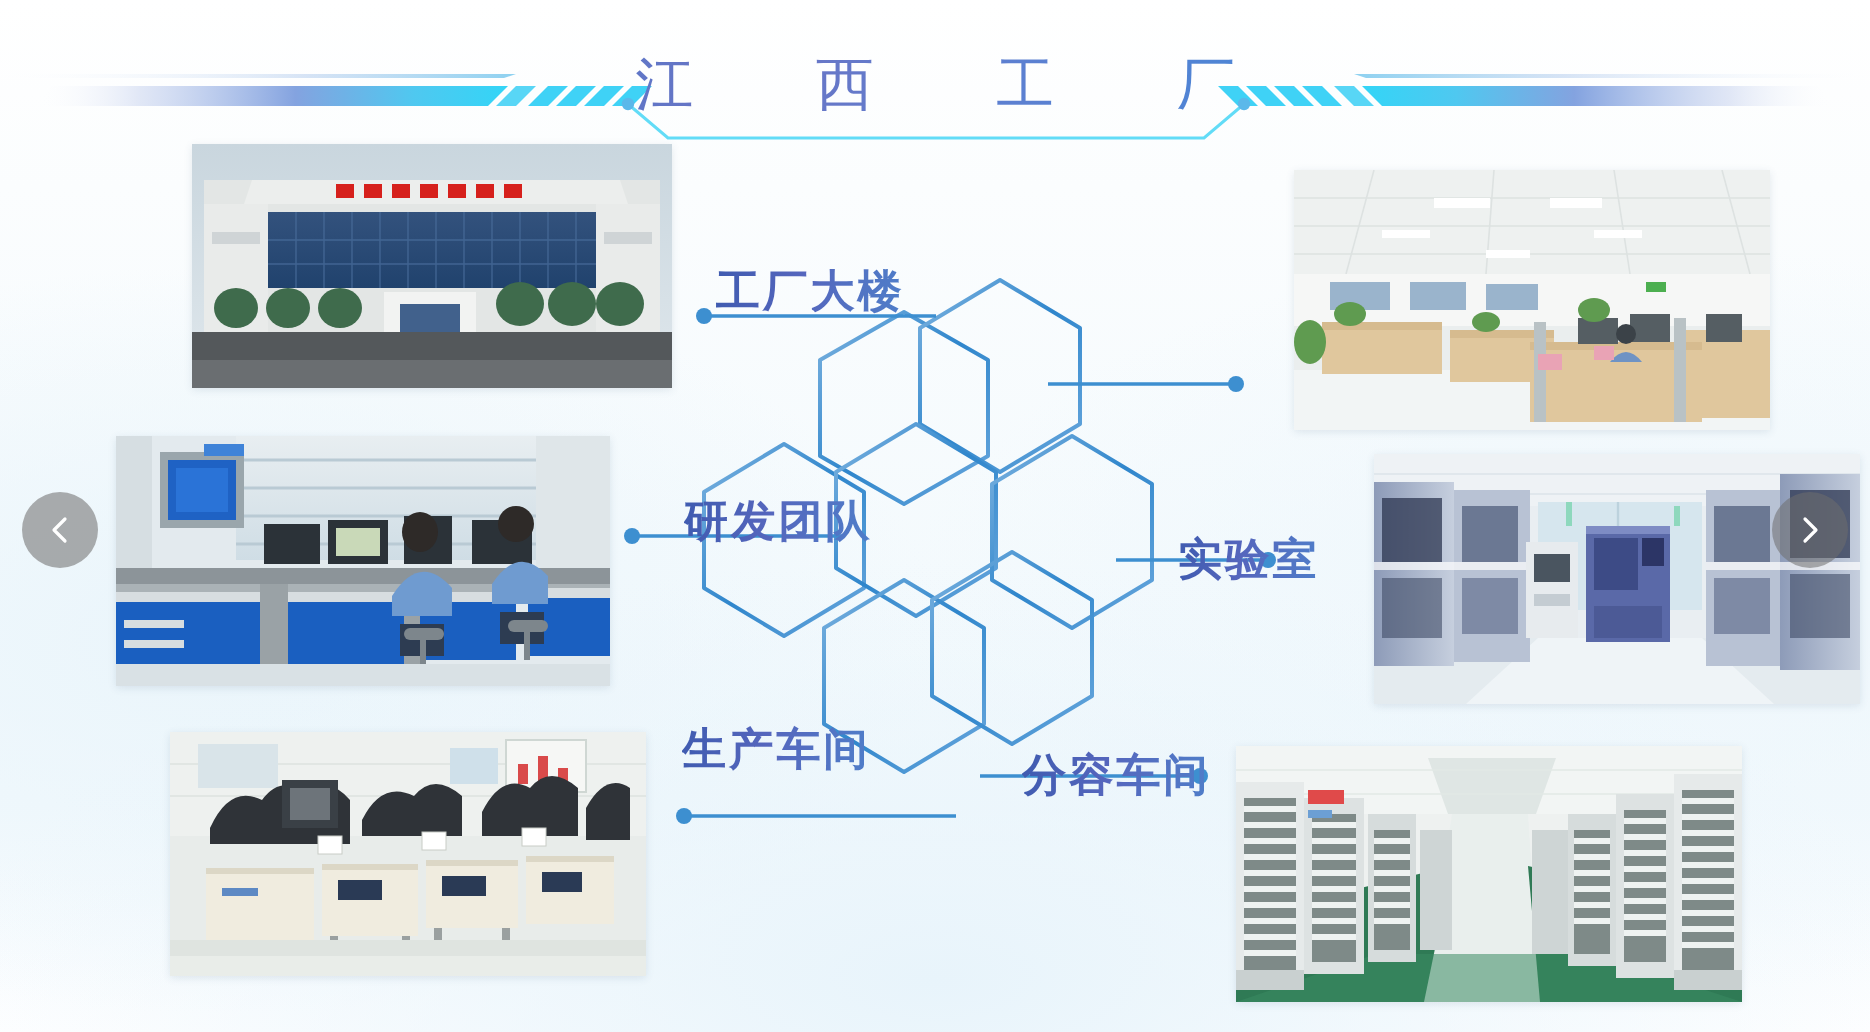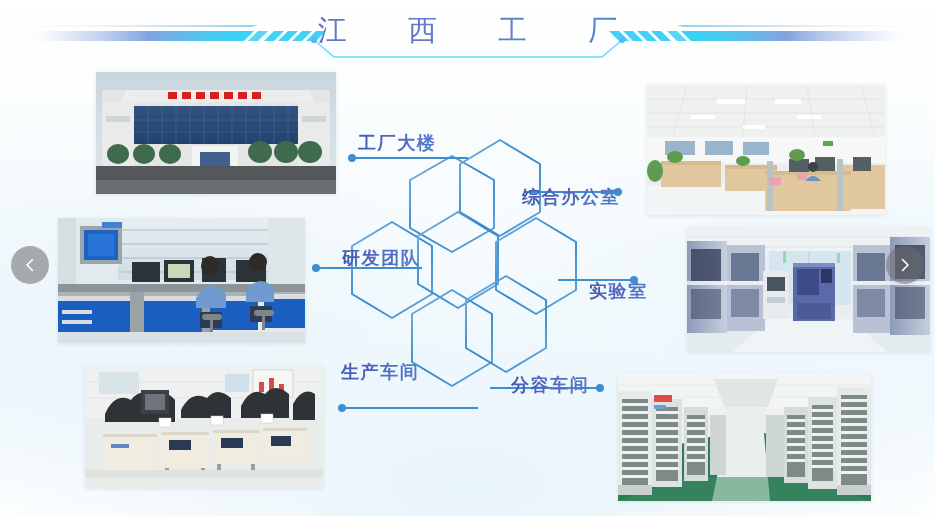--- a/index.html
+++ b/index.html
@@ -17,21 +17,21 @@
     background:
       radial-gradient(ellipse 700px 300px at 50% 95%, #e8f4fb 0%, rgba(240,249,253,0) 70%),
       radial-gradient(ellipse 500px 260px at 12% 62%, #eaf5fb 0%, rgba(240,249,253,0) 72%),
       radial-gradient(ellipse 520px 260px at 88% 60%, #eef7fc 0%, rgba(240,249,253,0) 72%),
       linear-gradient(180deg,#ffffff 0%, #fbfdfe 18%, #f4fafd 55%, #f2f9fd 78%, #fdfeff 100%);
     overflow:hidden;
   }
 
   
   #header {
-    position:absolute; left:0; top:0; width:935px; height:72px;
+    position:absolute; left:0; top:12px; width:935px; height:72px;
   }
   .banner { position:absolute; top:0; height:72px; width:330px; }
   .banner.left  { left:-4px; }
   .banner.right { right:-4px; }
 
   .title-wrap {
     position:absolute; left:0; right:0; top:10px;
     text-align:center;
     pointer-events:none;
   }
@@ -84,33 +84,33 @@
 
   
   #diagram {
     position:absolute; left:300px; top:118px; width:340px; height:300px;
   }
   #diagram svg { display:block; }
 
   .dlabel {
     position:absolute;
     font-family:"DejaVu Serif","Liberation Serif",serif;
-    font-size:18px;
+    font-size:22px;
     font-weight:700;
     letter-spacing:1.6px;
     white-space:nowrap;
     background:linear-gradient(95deg,#3f5bb0 0%, #5566bd 45%, #4f7ec9 100%);
     -webkit-background-clip:text;
     background-clip:text;
     color:transparent;
   }
   #label-factory-building { left:358px; top:131px; }
   #label-office           { left:522px; top:185px; }
   #label-rd-team          { left:306px; top:246px;margin-left:36px; }
-  #label-laboratory       { left:589px; top:279px; }
+  #label-laboratory       { left:589px; top:265px; }
   #label-production       { left:341px; top:360px; }
   #label-grading          { left:511px; top:373px;text-align:center; }
 </style>
 </head>
 <body>
 
 <div id="stage">
 
   <div id="header">
 
@@ -670,21 +670,20 @@
         <circle cx="318" cy="74" r="4"></circle>
         <circle cx="16" cy="150" r="4"></circle>
         <circle cx="334" cy="162" r="4"></circle>
         <circle cx="42" cy="290" r="4"></circle>
         <circle cx="300" cy="270" r="4"></circle>
       </g>
     </svg>
   </div>
 
   <div class="dlabel" id="label-factory-building">工厂大楼</div>
-  <div class="dlabel" id="label-office">综合办公室</div>
   <div class="dlabel" id="label-rd-team">研发团队</div>
   <div class="dlabel" id="label-laboratory">实验室</div>
   <div class="dlabel" id="label-production">生产车间</div>
   <div class="dlabel" id="label-grading">分容车间</div>
 
   <div class="nav-arrow left">
     <svg width="18" height="18" viewBox="0 0 18 18">
       <path d="M11.5 3.5 L6 9 L11.5 14.5" fill="none" stroke="#ffffff" stroke-width="1.6" stroke-linecap="round" stroke-linejoin="round"></path>
     </svg>
   </div>

